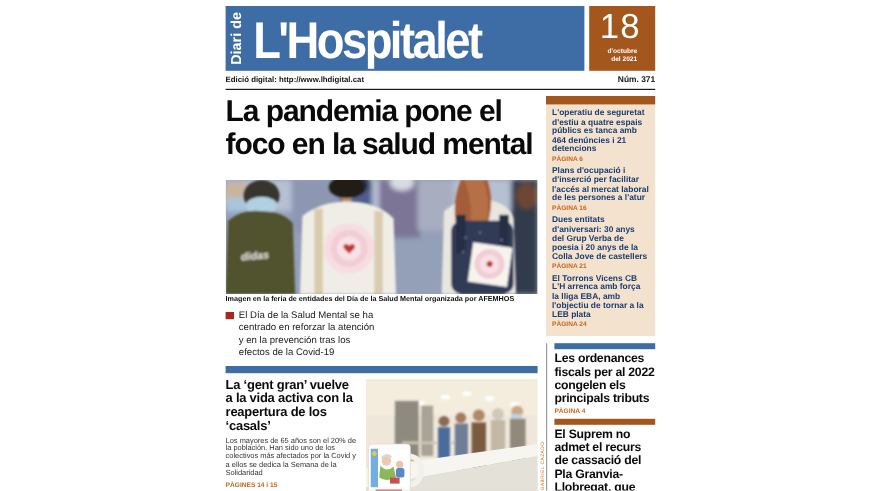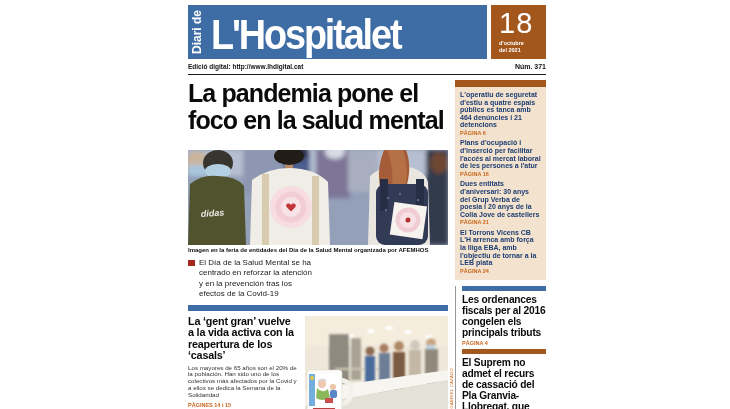--- a/index.html
+++ b/index.html
@@ -19,21 +19,21 @@
     writing-mode:vertical-rl; transform:rotate(180deg);
     color:#fff; font-weight:bold; font-size:12px; line-height:12px;
     display:flex; align-items:center; justify-content:center; white-space:nowrap;
   }
   .mh-title {
     position:absolute; left:23px; bottom:3px;
     color:#fff; font-weight:bold; font-size:39px; line-height:1;
     letter-spacing:-2.2px; transform:scale(0.97,1.1); transform-origin:left bottom;
     white-space:nowrap;
   }
-  .mh-date { width:55px; background:#a3571d; color:#fff; box-sizing:border-box; padding:4px 0 0 8px; }
+  .mh-date { width:55px; background:#a3571d; color:#fff; box-sizing:border-box; padding:4px 12px 0 8px;text-align:right; }
   .mh-day { font-size:29px; line-height:28px; font-weight:normal; letter-spacing:1px; }
   .mh-datesmall { font-size:5.5px; line-height:6.5px; font-weight:bold; margin-top:3px; width:32px; }
 
   .edition-row {
     display:flex; justify-content:space-between; align-items:flex-end;
     margin-top:4px; padding-bottom:4px; border-bottom:1.5px solid #1a1a1a;
   }
   .edition-left { font-size:6.5px; font-weight:bold; color:#111; }
   .edition-right { font-size:7px; font-weight:bold; color:#111; }
 
@@ -265,21 +265,21 @@
             <span class="pg">PÀGINA 21</span>
           </div>
           <div class="brief">
             <p>El Torrons Vicens CB L'H arrenca amb força la lliga EBA, amb l'objectiu de tornar a la LEB plata</p>
             <span class="pg">PÀGINA 24</span>
           </div>
         </div>
 
         <div class="white-col">
           <div class="wc-bar blue"></div>
-          <h3>Les ordenances fiscals per al 2016 congelen els principals tributs</h3>
+          <h3>Les ordenances fiscals per al 2022 congelen els principals tributs</h3>
           <span class="pg">PÀGINA 4</span>
           <div class="wc-bar brown"></div>
           <h3>El Suprem no admet el recurs de cassació del Pla Granvia-Llobregat, que torna al TSJC</h3>
 
         </div>
       </div>
 
     </div>
   </div>
 </div>

